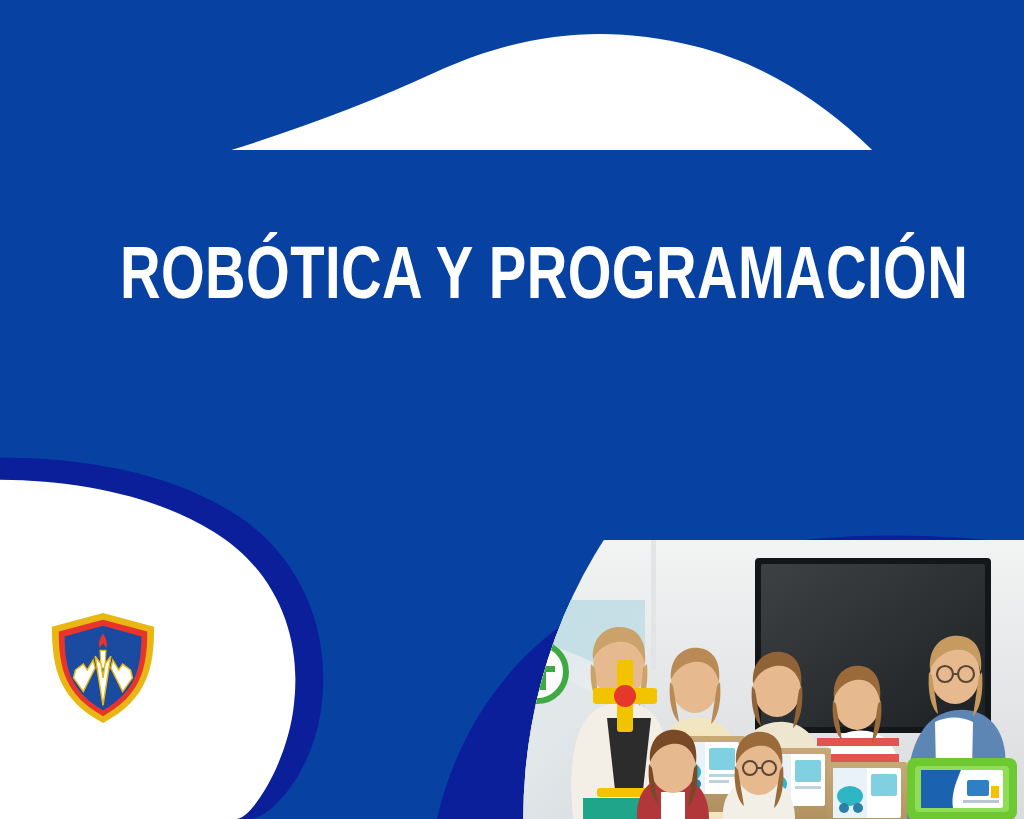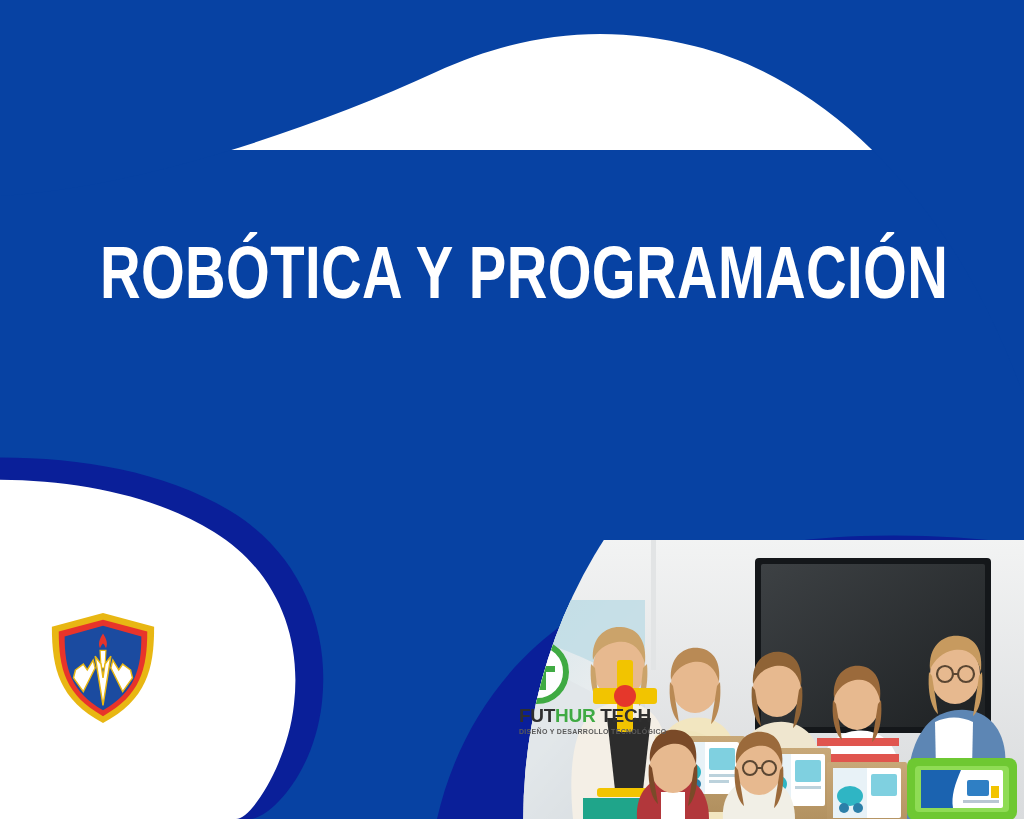--- a/index.html
+++ b/index.html
@@ -24,21 +24,21 @@
   .bg-layer {
     position: absolute;
     inset: 0;
     width: 1024px;
     height: 819px;
   }
 
   
   .title-wrap {
     position: absolute;
-    left: 100px;
+    left: 120px;
     top: 228px;
     width: 820px;
     height: 90px;
     display: flex;
     align-items: center;
     z-index: 8;
   }
   .poster-title {
     margin: 0;
     color: #ffffff;
@@ -365,18 +365,14 @@
           <g stroke="#5a4632" stroke-width="2" fill="none">
             <circle cx="295" cy="228" r="7"></circle>
             <circle cx="314" cy="228" r="7"></circle>
             <path d="M302,228 h5"></path>
           </g>
         </g>
       </svg>
     </div>
   </div>
 
-  <div class="banner-text" style="left:519px; top:705px;">
-    <div class="futhur-name"><span>FUT</span><span class="hl">HUR</span><span> TECH</span></div>
-    <div class="futhur-tag">DISEÑO Y DESARROLLO TECNOLÓGICO</div>
-  </div>
 
 </div>
 
 </body></html>

